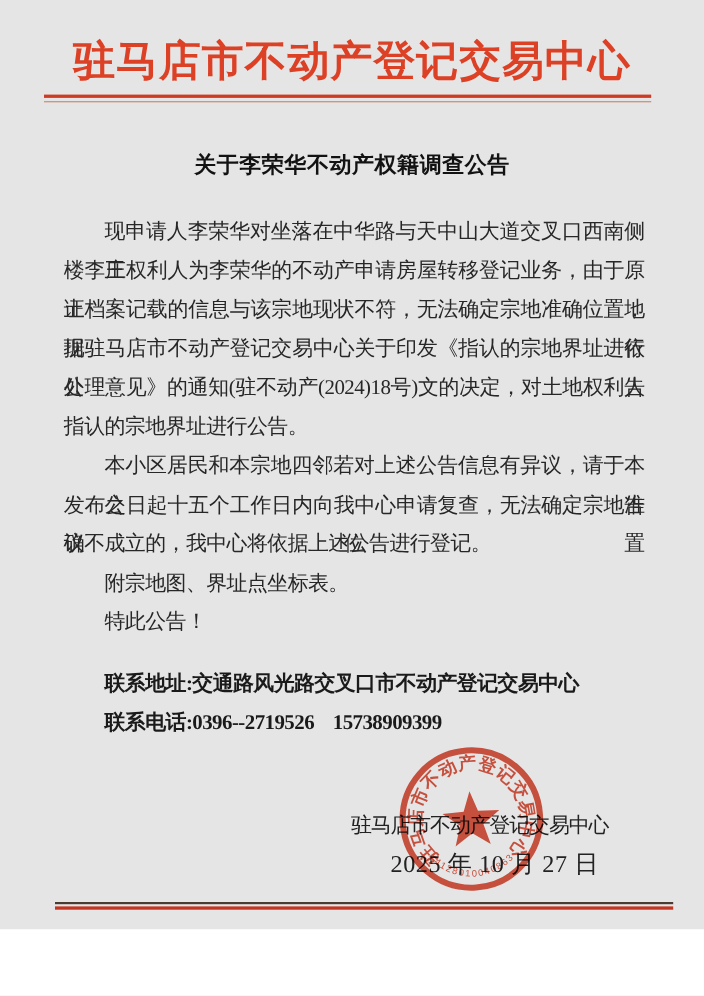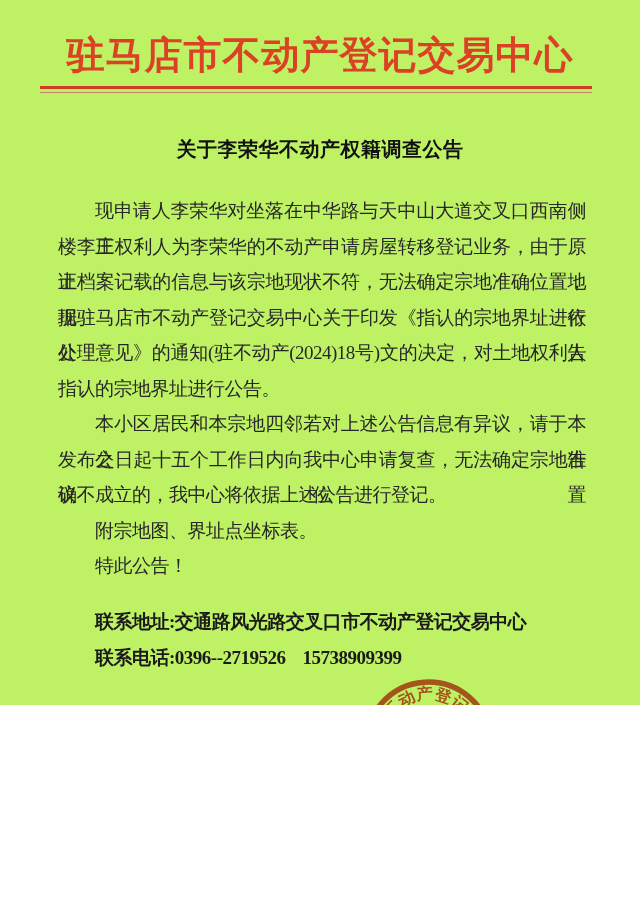--- a/index.html
+++ b/index.html
@@ -1,19 +1,19 @@
 <!DOCTYPE html>
 <html lang="zh"><head>
 <meta charset="utf-8">
 <style>
   html,body{margin:0;padding:0;background:#ffffff;}
   .page{
     position:relative;
-    width:640px;height:705px;
-    background:#bef264;
+    width:640px;height:845px;
+    background:#e5e5e5;
     font-family:"Liberation Serif","DejaVu Serif",serif;
     overflow:hidden;
   }
   .org-title{
     position:absolute;top:30px;left:0;width:100%;
     text-align:center;
     font-size:38px;font-weight:bold;color:#dc4126;
     letter-spacing:1px;
   }
   .header-rule{

